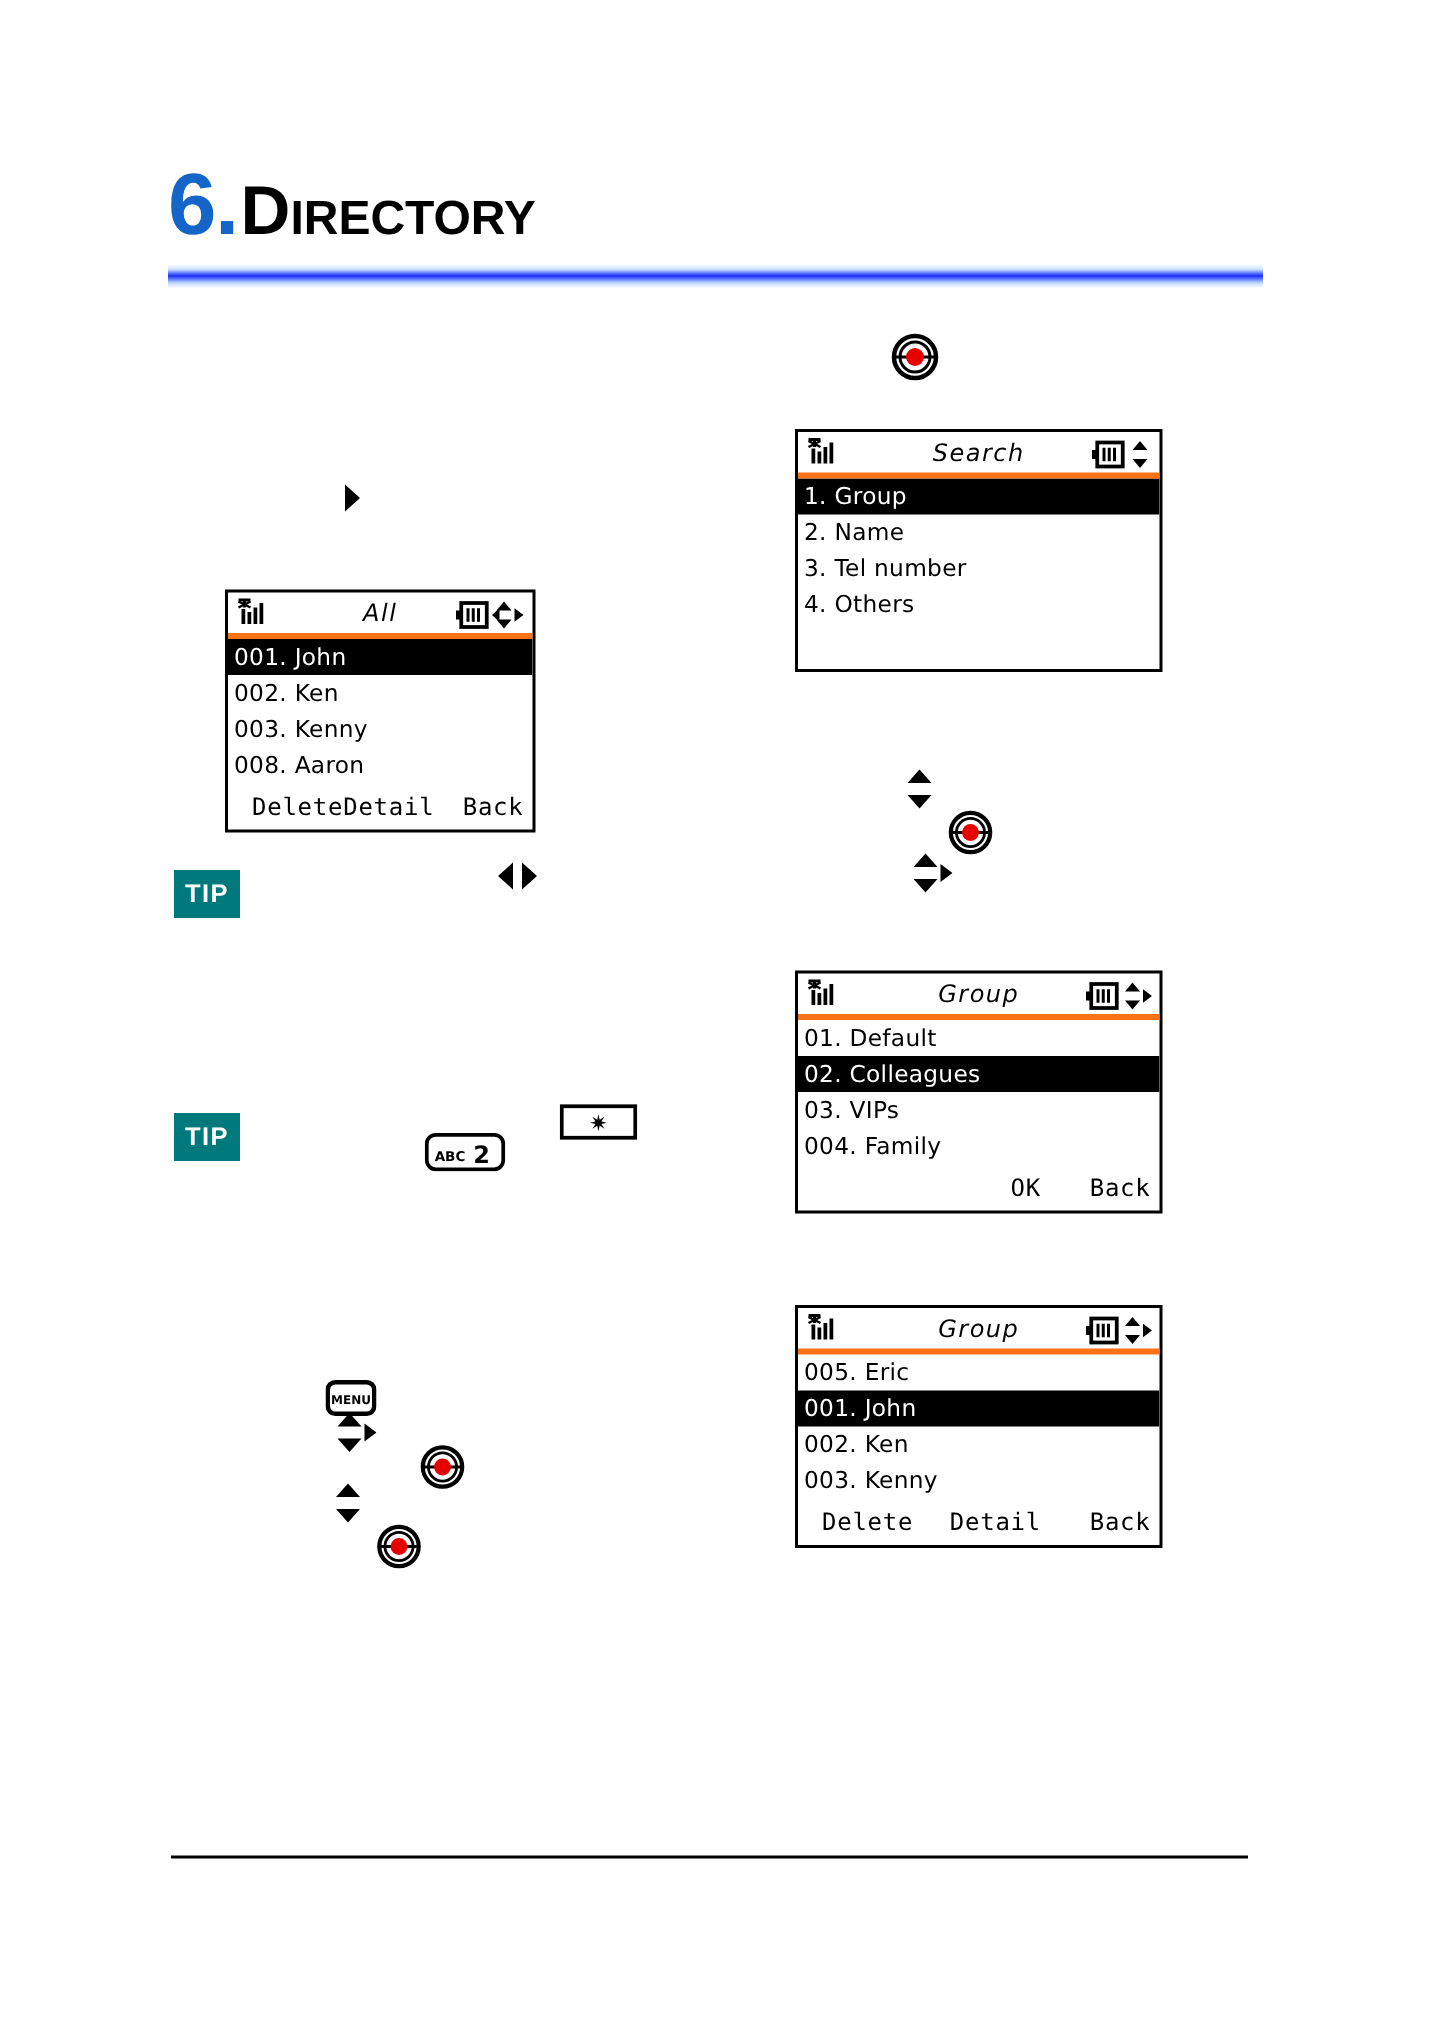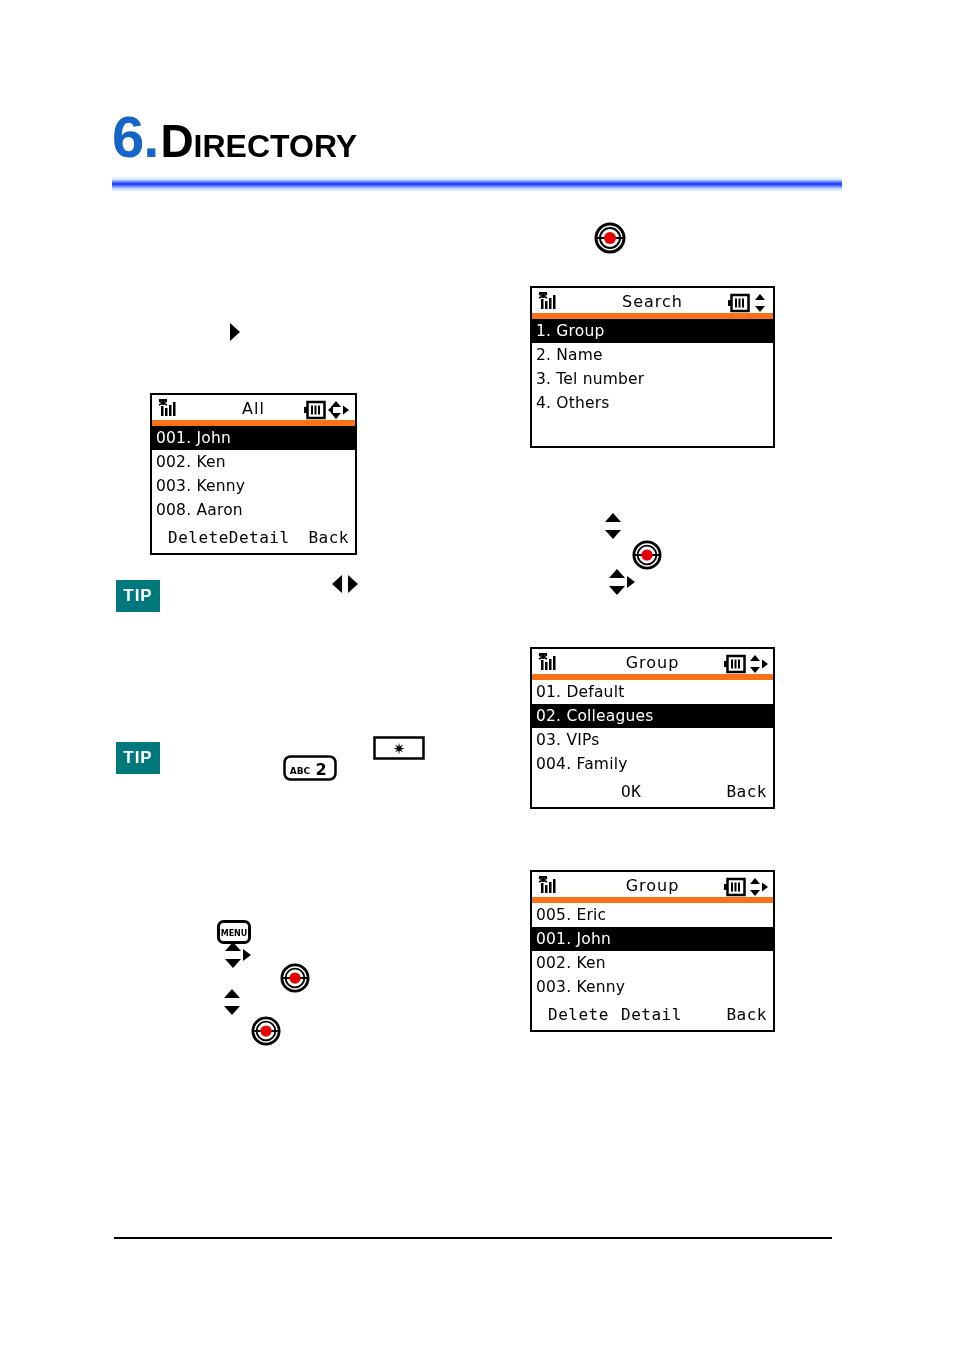--- a/index.html
+++ b/index.html
@@ -70,22 +70,23 @@
     position: absolute;
     background: #ffffff;
     border: 2px solid #000000;
     box-sizing: border-box;
     font-family: "DejaVu Sans Mono", monospace;
     overflow: hidden;
   }
   .lcd-header {
     position: relative;
     height: 31px;
-    border-bottom: 6px solid #f97316;
+    border-bottom: 4px solid #f97316;
     box-sizing: border-box;
+    font-style: italic;
   }
   .lcd-title {
     position: absolute;
     left: 0; right: 0; top: 4px;
     text-align: center;
     font-size: 16px;
     letter-spacing: 1px;
     color: #000;
     font-family: "DejaVu Sans", sans-serif;
   }
@@ -125,21 +126,21 @@
     right: 0;
     bottom: 3px;
     height: 24px;
     display: flex;
     font-size: 16px;
     font-family: "DejaVu Sans Mono", monospace;
     color: #000;
   }
   .sk {
     flex: 1 1 0;
-    text-align: left;
+    text-align: right;
     line-height: 24px;
     letter-spacing: 0.5px;
   }
   .sk.sk-left { text-align: left; padding-left: 16px; }
   .sk.sk-right { text-align: right; padding-right: 6px; }
 
   
   .icon-signal { display: block; }
   .icon-batt { display: block; }
   .icon-navcluster { display: block; }

